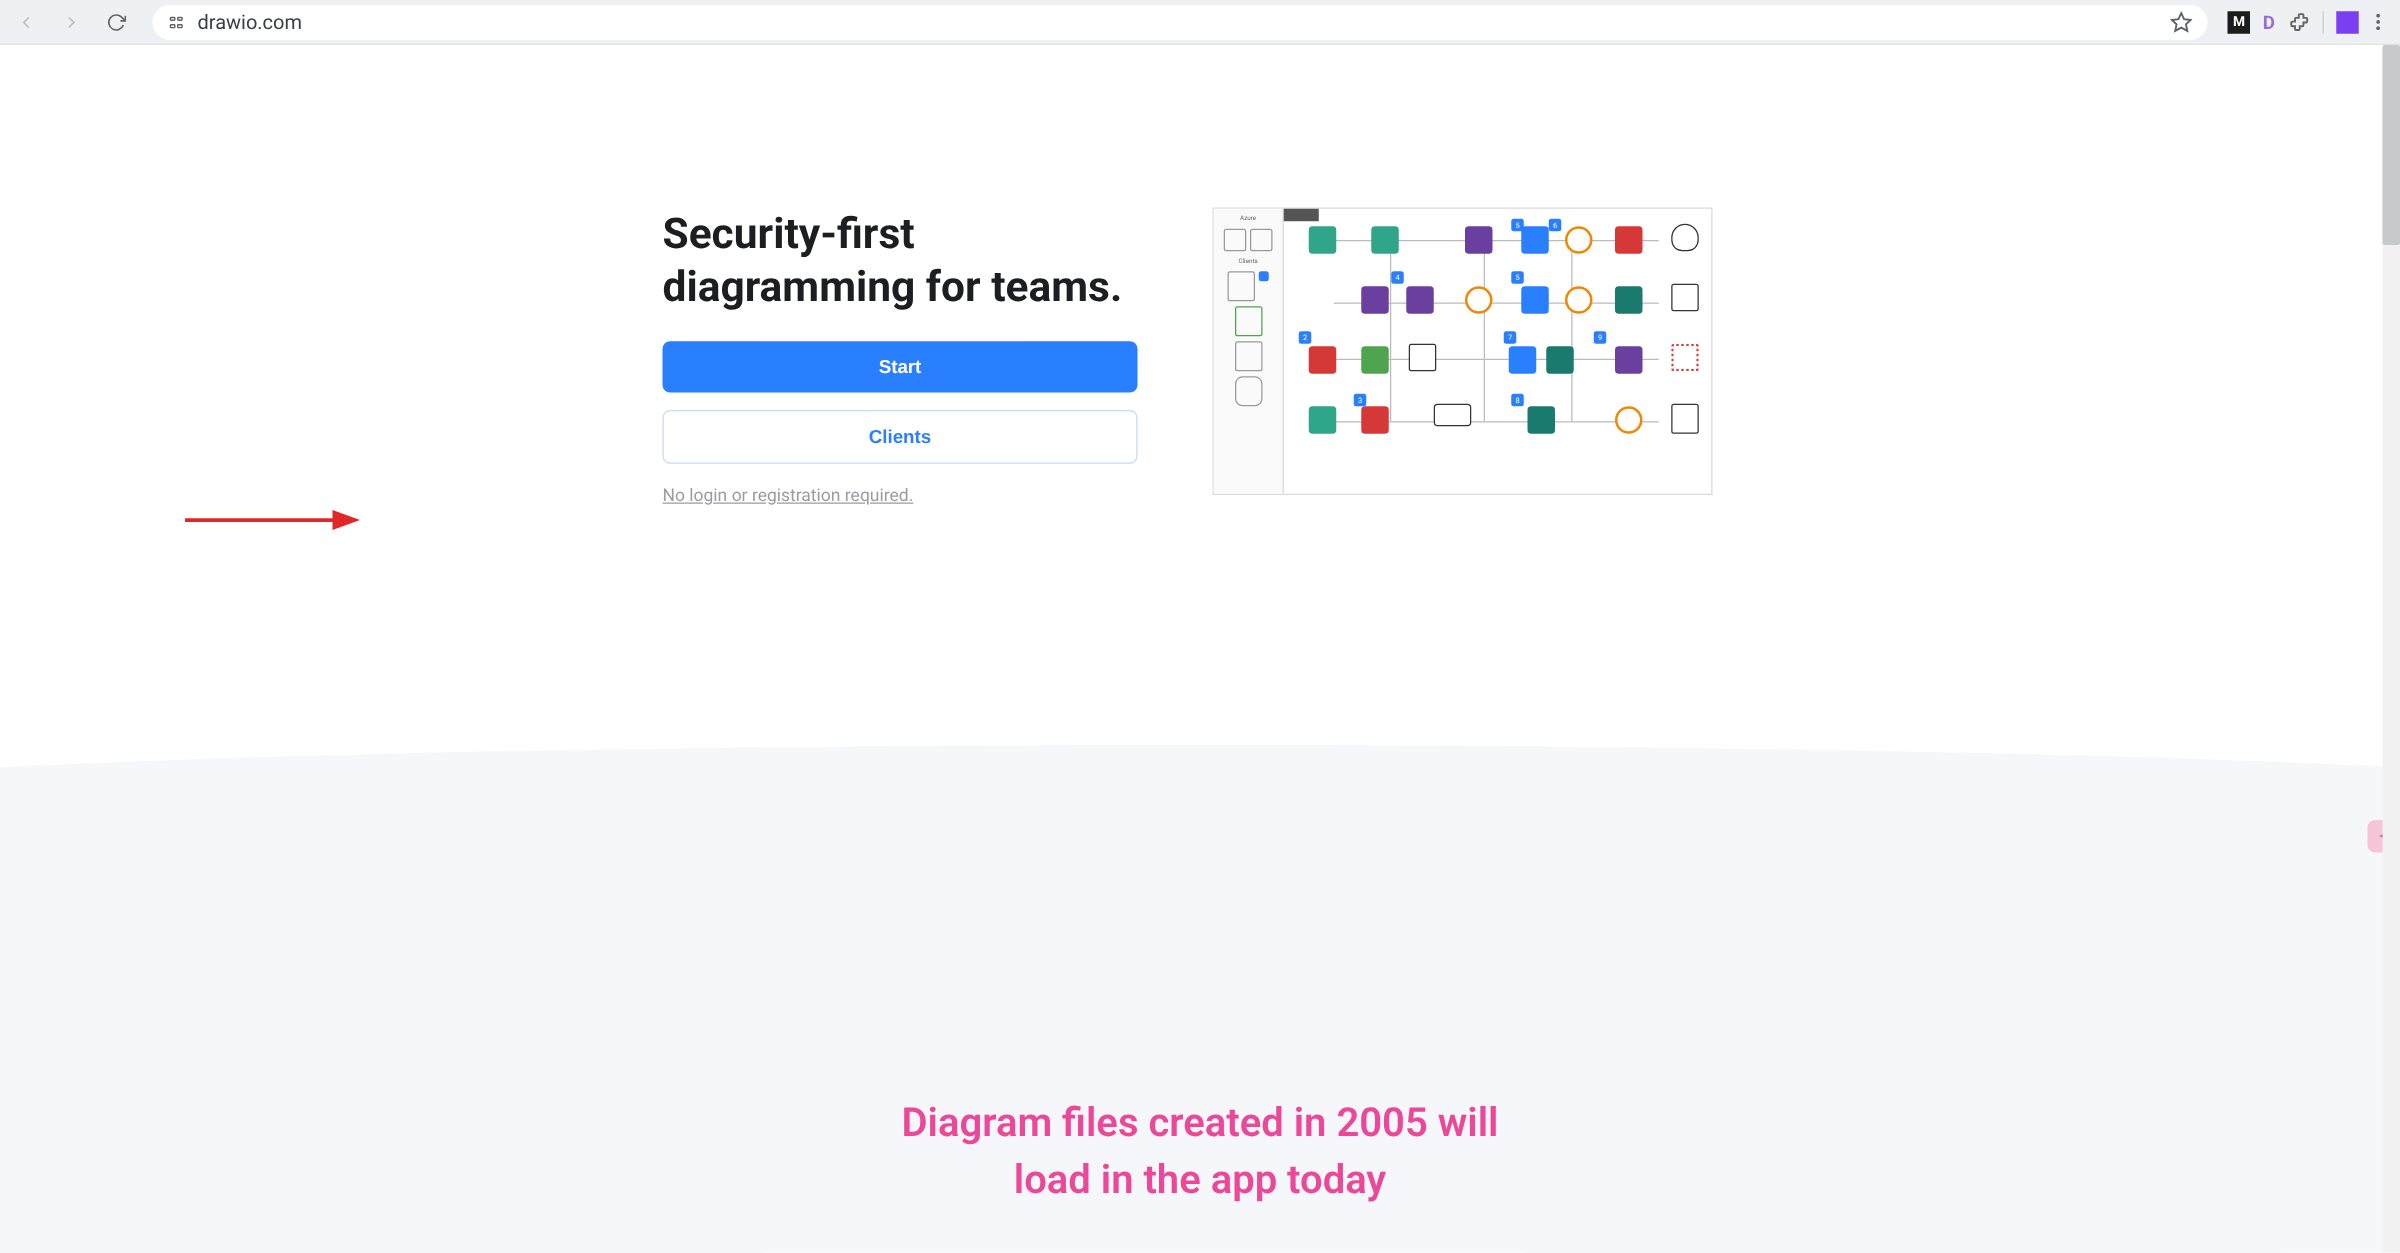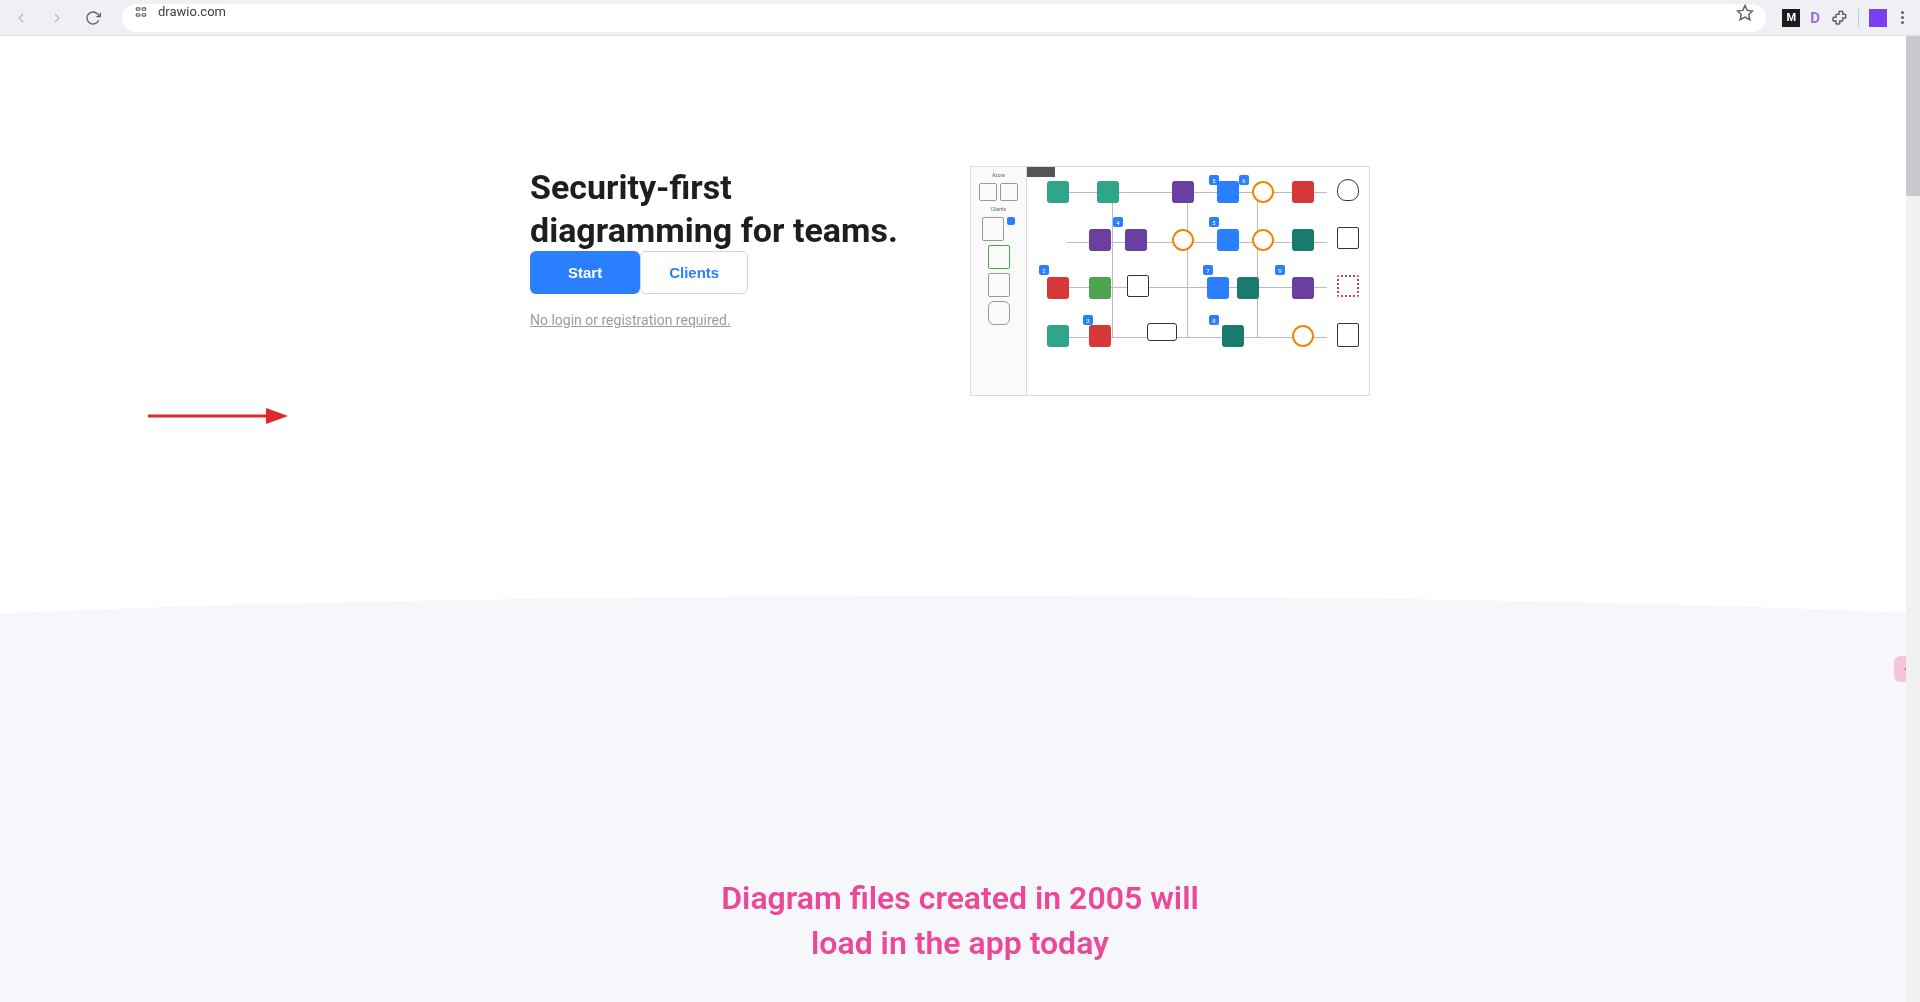--- a/index.html
+++ b/index.html
@@ -25,24 +25,24 @@
   color: #5f6368; border-radius: 50%;
 }
 .nav-btn svg { width: 16px; height: 16px; }
 .nav-btn.disabled { color: #b9bcc0; }
 .addr-bar {
   flex: 1;
   height: 28px;
   background: #fff;
   border-radius: 14px;
   display: flex;
-  align-items: flex-start;
+  align-items: center;
   padding: 0 12px;
   gap: 8px;
-  font-size: 13px;
+  font-size: 16px;
   color: #3c4043;
   margin: 0 6px;
 }
 .addr-bar .site-icon { width: 16px; height: 16px; color:#5f6368; display:flex; align-items:center; }
 .addr-right { display:flex; align-items:center; gap:10px; padding-right:4px; }
 .chrome-icon { width:18px; height:18px; display:flex; align-items:center; justify-content:center; color:#5f6368; }
 .ext-m { background:#1c1c1c; color:#fff; width:18px; height:18px; font-size:11px; font-weight:700; display:flex; align-items:center; justify-content:center; }
 .ext-d { color:#9b6dd7; font-weight:700; font-size:15px; }
 .profile-sq { width:18px; height:18px; background:#7b3ff2; }
 .vsep { width:1px; height:18px; background:#c8cacf; }
@@ -91,24 +91,24 @@
   max-width: 900px;
   margin: 0 auto;
   padding: 130px 20px 0;
   display: flex;
   gap: 60px;
   align-items: flex-start;
 }
 .hero-left { flex: 0 0 380px; }
 .hero-title {
   font-size: 34px; font-weight:700; color:#1c1e21;
-  line-height:1.25; 
+  line-height:1.25; margin-bottom:22px;
 }
 .hero-sub { font-size:15px; color:#7a7d85; line-height:1.6; margin-bottom:36px; max-width:360px; }
-.hero-btns { display:flex; margin-bottom:18px; }
+.hero-btns { display:flex; gap:14px; margin-bottom:18px;flex-direction:column; }
 .btn-start {
   background:#2a7fff; color:#fff; border:none;
   padding:12px 38px; border-radius:6px;
   font-size:15px; font-weight:600; cursor:pointer;
 }
 .btn-download {
   background:#fff; color:#2a7fff;
   border:1px solid #c3d9f7; padding:12px 28px;
   border-radius:6px; font-size:15px; font-weight:600; cursor:pointer;
 }

